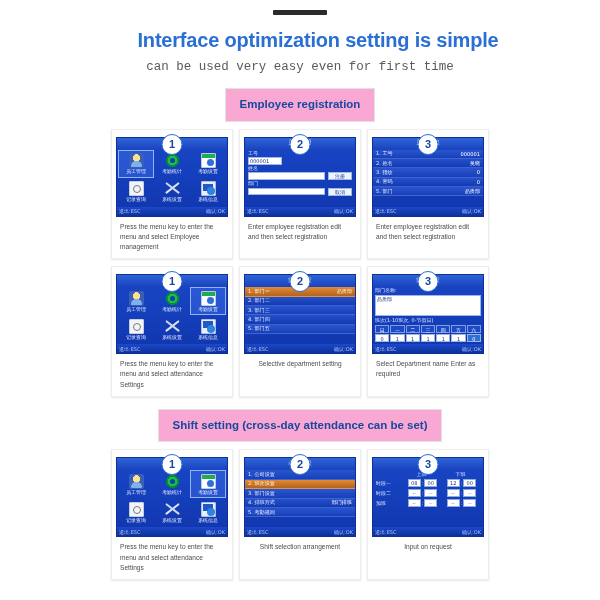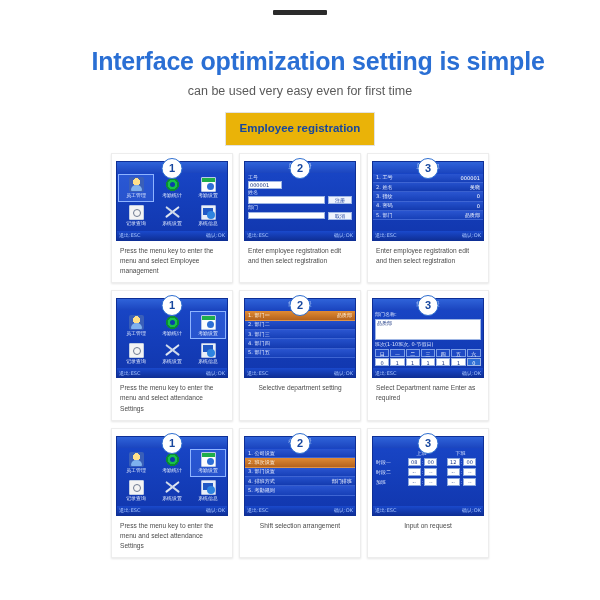--- a/index.html
+++ b/index.html
@@ -12,37 +12,38 @@
   }
   .page{width:600px;height:600px;position:relative;box-sizing:border-box;}
 
   
   .top-rule{
     width:54px;height:5px;background:#2b2b2b;margin:10px auto 0 auto;border-radius:1px;
   }
   .headline{
     text-align:center;
     color:#2a6fd4;
-    font-size:25px;
+    font-size:20px;
     font-weight:bold;
     letter-spacing:-0.2px;
-    margin-top:32px;
+    margin-top:14px;
     padding-left:36px;
   }
   .subhead{
     text-align:center;
     color:#5a5a5a;
     font-size:12.5px;
     margin-top:8px;
+    font-family:Liberation Mono, monospace;
   }
 
   
   .chip-wrap{display:flex;justify-content:center;}
   .chip{
-    background:#eab308;
+    background:#f9a8d4;
     border:1px solid #e2e2e2;
     color:#17479e;
     font-weight:bold;
     font-size:11.5px;
     padding:8px 14px;
     text-align:center;
     line-height:1.35;
     min-width:118px;
   }
 
@@ -442,20 +443,23 @@
               </div>
               <div class="lcd-foot">
                 <span>退出:ESC</span>
                 <span>确认:OK</span>
               </div>
             </div>
           </div>
           <div class="cap">Select Department name Enter as required</div>
         </div>
       </div>
+      <div class="chip-wrap" style="margin-top: 12px;">
+        <div class="chip">Shift setting (cross-day attendance can be set)</div>
+      </div>
       <div class="row">
         <div class="card">
           <div class="shot-wrap">
             <div class="badge">1</div>
             <div class="lcd">
               <div class="lcd-title">菜单</div>
               <div class="lcd-body">
                 <div class="menu-grid">
                   <div class="menu-cell">
                     <div class="menu-ico ic-person"></div>

